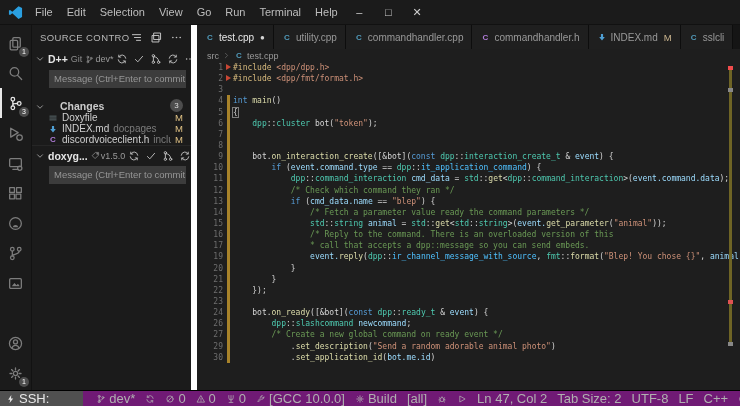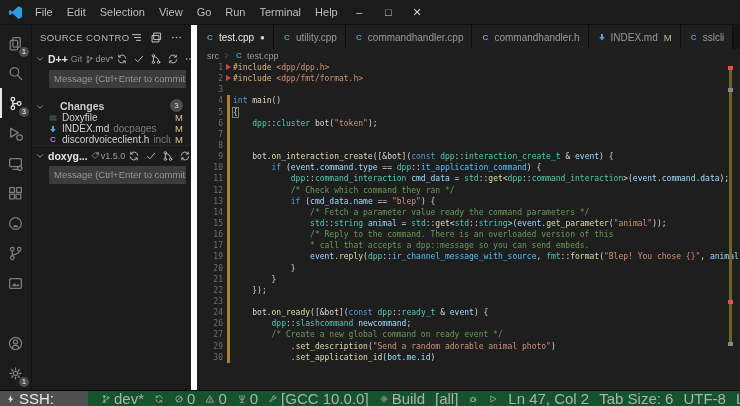--- a/index.html
+++ b/index.html
@@ -85,21 +85,21 @@
   .tk-s{color:#ce9178}.tk-c{color:#6a9955}.tk-v{color:#9cdcfe}.tk-e{color:#4fc1ff}
   .tk-d{color:#d7ba7d}.tk-wB{color:#d4d4d4;outline:1px solid #7f7f7f}
   .overview{position:absolute;top:4px;right:8px;width:3px;height:280px;background:#6e6425}
   .ov-mark{position:absolute;left:-1px;width:5px;height:4px}
   .ov-red1{top:0;background:#f14c4c}
   .ov-grey1{top:22px;background:#888}
   .ov-red2{top:234px;background:#e05252}
   .ov-grey2{top:276px;background:#888}
 
   
-  .statusbar{flex:0 0 16px;background:#14532d;display:flex;font-size:15px;color:#b0b0b0;border-top:1px solid #000;overflow:hidden}
+  .statusbar{flex:0 0 16px;background:#701a75;display:flex;font-size:13px;color:#b0b0b0;border-top:1px solid #000;overflow:hidden}
   .sb-item{display:flex;align-items:center;gap:3px;padding:0 5px;white-space:nowrap;height:100%}
   .sb-item .icon{width:10px;height:10px}
   .sb-item.remote{background:#505050;color:#e8e8e8;padding:0 34px 0 6px;margin-right:8px}
   .sb-right{margin-left:auto;display:flex;height:100%}
 </style>
 </head>
 <body>
 
 <div id="app">
 
@@ -684,21 +684,21 @@
               <path d="M5 3.5l8 4.5-8 4.5z"></path>
             </svg>
           </span>
         </div>
       </div>
     <div class="sb-right" id="status-right">
         <div class="sb-item">
           <span>Ln 47, Col 2</span>
         </div>
         <div class="sb-item">
-          <span>Tab Size: 6</span>
+          <span>Tab Size: 2</span>
         </div>
         <div class="sb-item">
           <span>UTF-8</span>
         </div>
         <div class="sb-item">
           <span>LF</span>
         </div>
         <div class="sb-item">
           <span>C++</span>
         </div>

